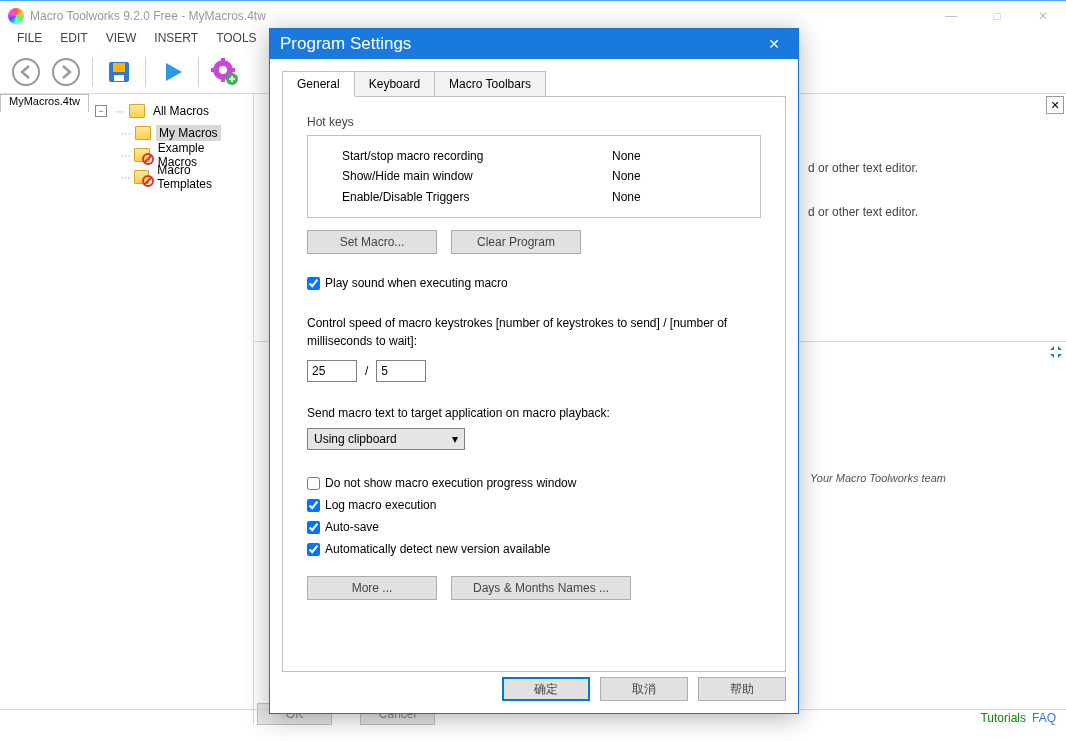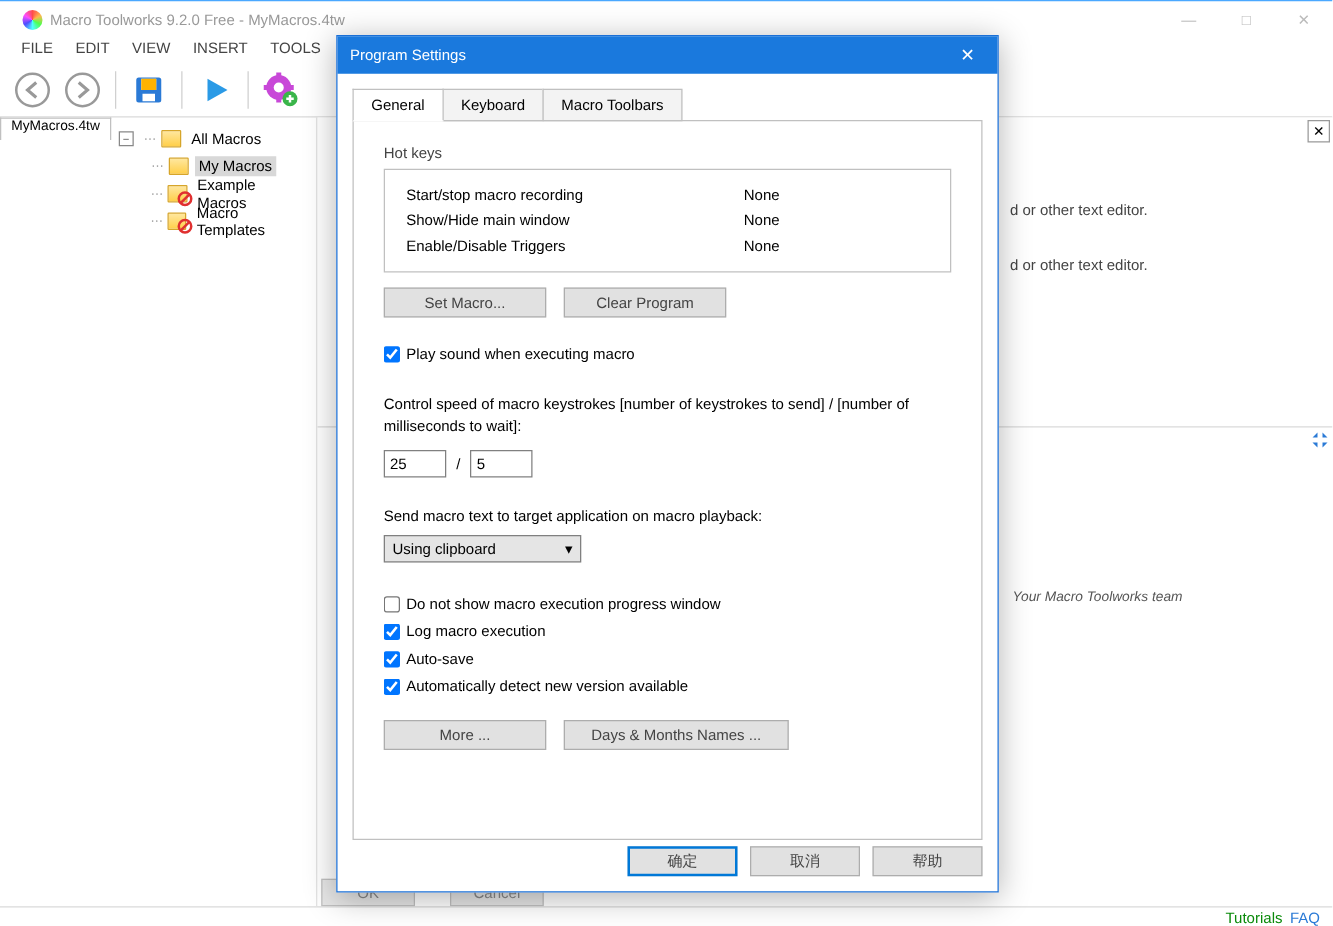--- a/index.html
+++ b/index.html
@@ -1,17 +1,17 @@
 <!DOCTYPE html>
 <html><head>
 <meta charset="utf-8">
 <style>
 *{box-sizing:border-box;margin:0;padding:0;font-family:"Segoe UI",Tahoma,sans-serif;font-size:12px}
 body{width:1066px;height:741px;overflow:hidden;background:#fff;position:relative}
-.titlebar{height:30px;background:#fff;display:flex;align-items:center;border-top:1px solid #4aa8ff;padding-left:18px}
+.titlebar{height:30px;background:#fff;display:flex;align-items:center;border-top:1px solid #4aa8ff;padding-left:8px}
 .app-icon{width:16px;height:16px;border-radius:50%;background:conic-gradient(#ff4d4d,#ffb84d,#4dff4d,#4dffff,#4d4dff,#ff4dff,#ff4d4d);margin-right:6px}
 .titlebar-text{color:#999;font-size:12px;flex:1}
 .titlebar-btns{display:flex}
 .tb-btn{width:46px;height:30px;display:flex;align-items:center;justify-content:center;color:#bbb}
 .menubar{height:20px;display:flex;padding-left:8px;gap:0}
 .menubar-item{padding:1px 9px;color:#444;cursor:default}
 .toolbar{height:44px;background:#fff;border-bottom:1px solid #dadada;display:flex;align-items:center;padding-left:8px;gap:4px}
 .tb-icon{width:36px;height:36px;display:flex;align-items:center;justify-content:center;cursor:pointer}
 .tb-sep{width:1px;height:30px;background:#d0d0d0;margin:0 4px}
 .body-area{position:absolute;top:94px;left:0;right:0;bottom:16px;display:flex}
@@ -26,36 +26,36 @@
 .prohibit{position:absolute;left:7px;top:4px;width:12px;height:12px;border:2px solid #e03030;border-radius:50%}
 .prohibit::after{content:'';position:absolute;left:-1px;top:3px;width:10px;height:2px;background:#e03030;transform:rotate(-45deg)}
 .tree-label{padding:1px 3px}
 .tree-label.sel{background:#d8d8d8}
 .right-panel{flex:1;position:relative;background:#fff}
 .right-top{position:absolute;left:0;right:0;top:0;height:248px;border-bottom:1px solid #dadada;padding:14px}
 .right-close{position:absolute;right:2px;top:2px;width:18px;height:18px;border:1px solid #999;display:flex;align-items:center;justify-content:center;font-size:11px;cursor:pointer}
 .right-text{color:#444;line-height:1.7;margin-left:540px;margin-top:50px}
 .right-bottom{position:absolute;left:0;right:0;top:248px;bottom:0;padding:14px}
 .footer-sig{position:absolute;right:120px;top:130px;font-style:italic;color:#555;font-size:11px}
-.status-bar{position:absolute;left:0;right:0;bottom:0;height:16px;border-top:1px solid #dadada;display:flex;align-items:center;justify-content:flex-end;padding-right:10px;gap:6px;font-size:11px}
+.status-bar{position:absolute;left:0;right:0;bottom:16px;height:16px;border-top:1px solid #dadada;display:flex;align-items:center;justify-content:flex-end;padding-right:10px;gap:6px;font-size:11px}
 .status-bar a{color:#0a8a0a;text-decoration:none}
 .status-bar a.faq{color:#2a7ad6}
 .bottom-btns{position:absolute;left:257px;bottom:16px;height:22px;display:flex}
 .bottom-btn{width:75px;background:#e6e6e6;border:1px solid #c0c0c0;color:#888;display:flex;align-items:center;justify-content:center;margin-right:28px}
 
 .dialog{position:absolute;left:269px;top:28px;width:530px;height:686px;background:#fff;box-shadow:0 4px 24px rgba(0,0,0,0.3);border:1px solid #1a6fd6}
 .dlg-title{height:30px;background:#1a79dd;color:#fff;display:flex;align-items:center;padding:0 10px}
-.dlg-title-text{flex:1;font-size:12px}
+.dlg-title-text{flex:1;font-size:17px}
 .dlg-close{width:28px;height:28px;display:flex;align-items:center;justify-content:center;cursor:pointer;font-size:14px}
 .dlg-tabs{display:flex;margin:12px 0 0 12px}
 .dlg-tab{padding:5px 14px;border:1px solid #c0c0c0;background:#f3f3f3;cursor:pointer;margin-right:-1px}
 .dlg-tab.active{background:#fff;border-bottom:1px solid #fff;position:relative;z-index:2}
 .dlg-body{border:1px solid #c0c0c0;margin:0 12px 12px 12px;padding:18px 24px;height:576px;margin-top:-1px;position:relative}
 .section-label{color:#444;margin-bottom:6px}
-.hotkey-box{border:1px solid #c0c0c0;padding:10px 17px;margin-bottom:12px}
+.hotkey-box{border:1px solid #c0c0c0;padding:10px 34px;margin-bottom:12px}
 .hk-row{display:flex;line-height:1.7}
 .hk-row .k{width:270px}
 .btn-row{display:flex;gap:14px;margin-bottom:22px}
 .win-btn{min-width:130px;height:24px;border:1px solid #adadad;background:#e1e1e1;display:flex;align-items:center;justify-content:center;cursor:pointer;padding:0 14px;color:#444}
 .chk-row{display:flex;align-items:flex-end;margin-bottom:8px;gap:5px}
 input[type=checkbox]{width:13px;height:13px}
 .small-input{width:50px;height:22px;border:1px solid #808080;padding:2px 4px}
 .slash{margin:0 8px}
 .select-box{width:158px;height:22px;border:1px solid #808080;background:#e5e5e5;display:flex;align-items:center;padding:0 6px;justify-content:space-between;cursor:pointer}
 .dlg-footer{position:absolute;right:12px;bottom:12px;display:flex;gap:10px}

